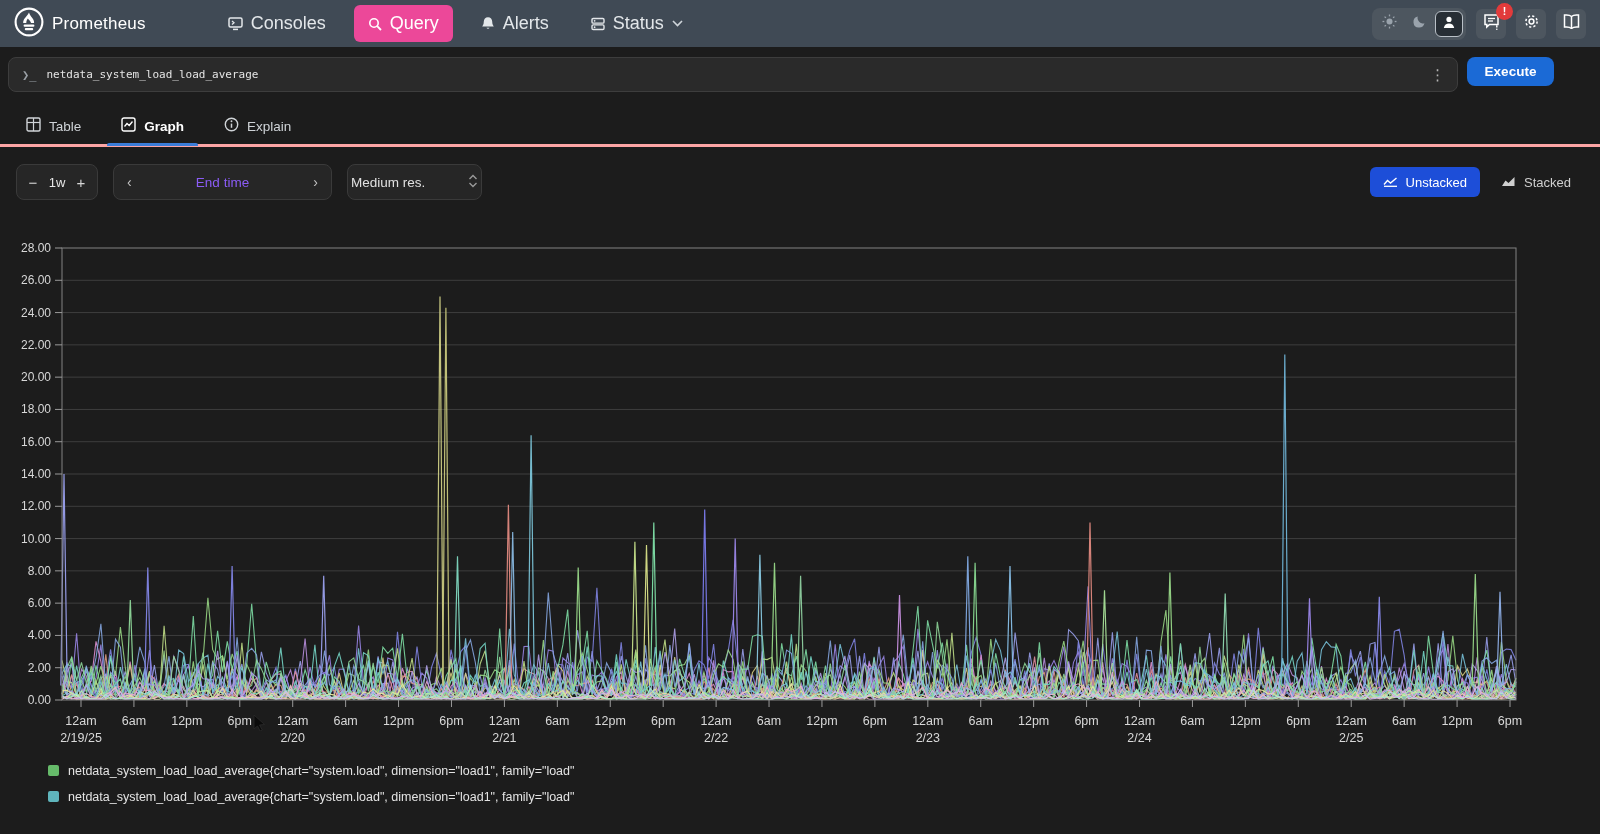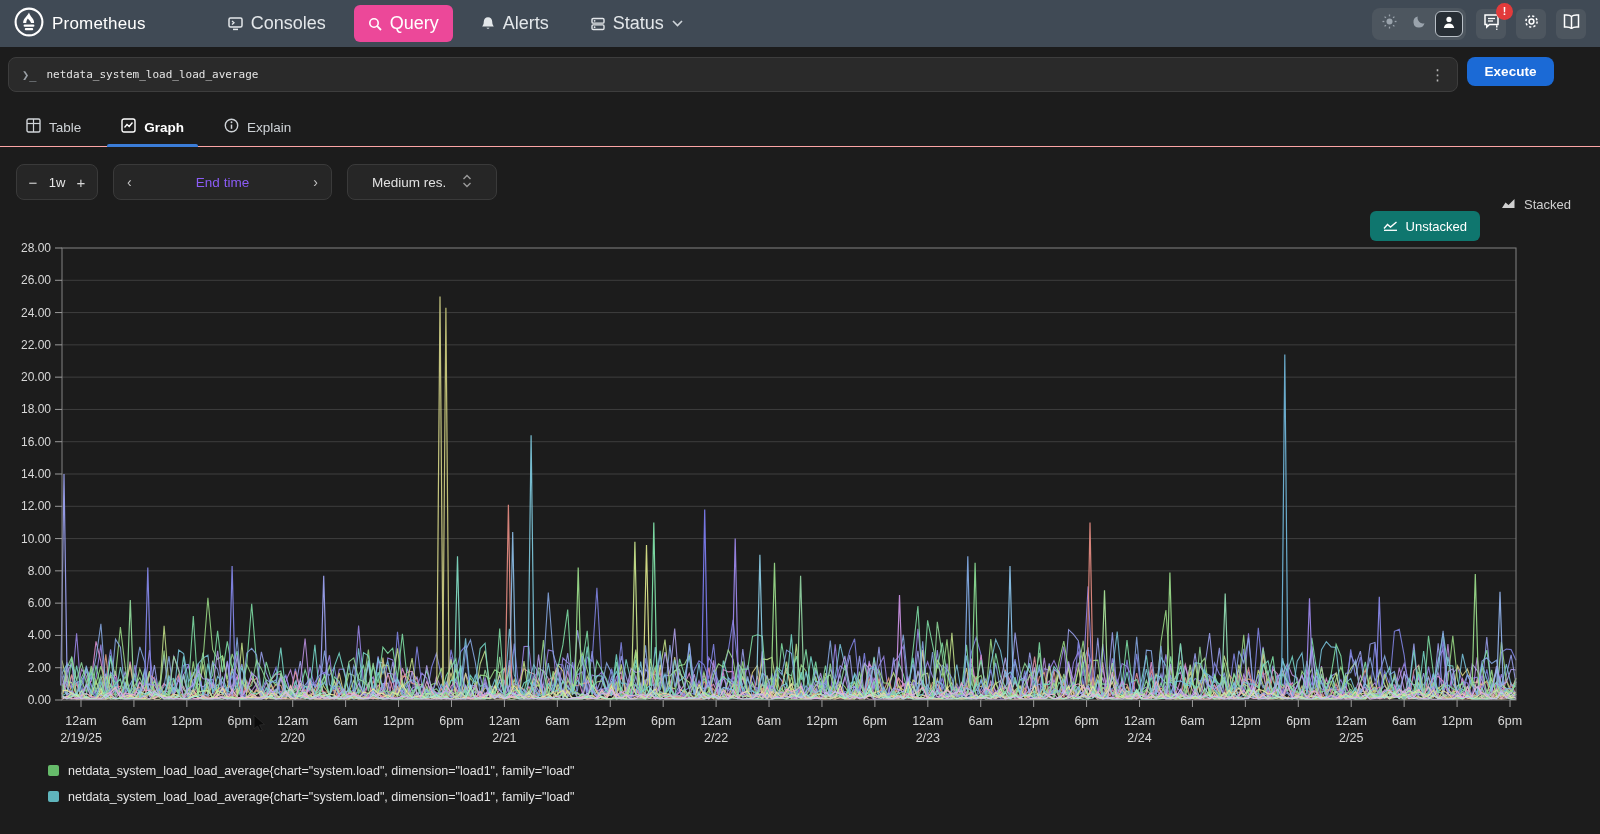--- a/index.html
+++ b/index.html
@@ -29,43 +29,43 @@
   .query-input { position:absolute; top:57px; left:8px; width:1450px; height:35px; background:#2a2a2a;
     border:1px solid #3d3d3d; border-radius:8px; display:flex; align-items:center; cursor:text; }
   .prompt-glyph { color:#9aa0a6; font-family:"DejaVu Sans Mono", monospace; font-size:12px; margin:0 10px 0 13px; }
   .query-text { font-family:"DejaVu Sans Mono", monospace; font-size:11px; color:#e4e4e4; flex:1; }
   .kebab { color:#b5b5b5; font-size:15px; padding:0 12px; cursor:pointer; letter-spacing:0; }
   .execute-btn { position:absolute; top:57px; left:1467px; width:87px; height:29px; background:#1b6ad6;
     color:#fff; font-size:13.5px; font-weight:600; border:none; border-radius:8px;
     display:flex; align-items:center; justify-content:center; cursor:pointer; font-family:inherit; }
 
   
-  .tabs-row { position:absolute; top:108px; left:0; width:1600px; height:39px; border-bottom:1px solid #fca5a5;
+  .tabs-row { position:absolute; top:108px; left:0; width:1600px; height:39px; border-bottom:3px solid #fca5a5;
     display:flex; align-items:center; gap:40px; padding-left:26px; }
   .tab { display:flex; align-items:center; gap:8px; font-size:13.5px; color:#cfd3d7; height:39px;
     position:relative; cursor:pointer; }
   .tab.active { color:#fff;font-weight:bold; }
   .tab.active::after { content:""; position:absolute; left:-14px; right:-14px; bottom:0; height:3px;
     background:#3b7dd8; border-radius:2px 2px 0 0; }
 
   
   .ctl { position:absolute; top:164px; height:36px; background:#262626; border:1px solid #3a3a3a;
     border-radius:8px; display:flex; align-items:center; color:#e0e0e0; font-size:13.5px; }
   .stepper { left:16px; width:82px; justify-content:space-between; padding:0 4px; }
   .step-btn { width:24px; height:28px; display:flex; align-items:center; justify-content:center;
     color:#d6d6d6; font-size:15px; cursor:pointer; border-radius:5px; }
   .range-val { font-size:13px; color:#e6e6e6; }
   .endtime { left:113px; width:219px; justify-content:space-between; padding:0 10px; }
   .endtime .ph { color:#8b5cf6; }
   .chev { color:#c2c2c2; font-size:14px; cursor:pointer; padding:0 3px; }
-  .resolution { left:347px; width:150px; justify-content:space-between; padding:0 24px; cursor:pointer; }
+  .resolution { left:347px; width:135px; justify-content:space-between; padding:0 3px; cursor:pointer; }
   .toggle-wrap { position:absolute; top:167px; right:16px; display:flex; align-items:center; gap:8px; }
   .toggle-btn { height:30px; display:flex; align-items:center; gap:8px; padding:0 13px; border-radius:6px;
     font-size:13px; color:#cfcfcf; cursor:pointer; }
-  .toggle-btn.selected { background:#0f766e; color:#fff;margin-top:44px; }
+  .toggle-btn.selected { background:#1d4ed8; color:#fff; }
 
   
   #chart-svg { position:absolute; top:210px; left:0; font-family:"Liberation Sans", sans-serif; }
 
   
   .legend { position:absolute; top:762px; left:48px; display:flex; flex-direction:column; gap:9px; }
   .legend-row { display:flex; align-items:center; gap:9px; height:17px; cursor:pointer; }
   .swatch { width:11px; height:11px; border-radius:2px; flex:none; }
   .legend-label { font-size:12.5px; color:#e3e3e3; }
 

